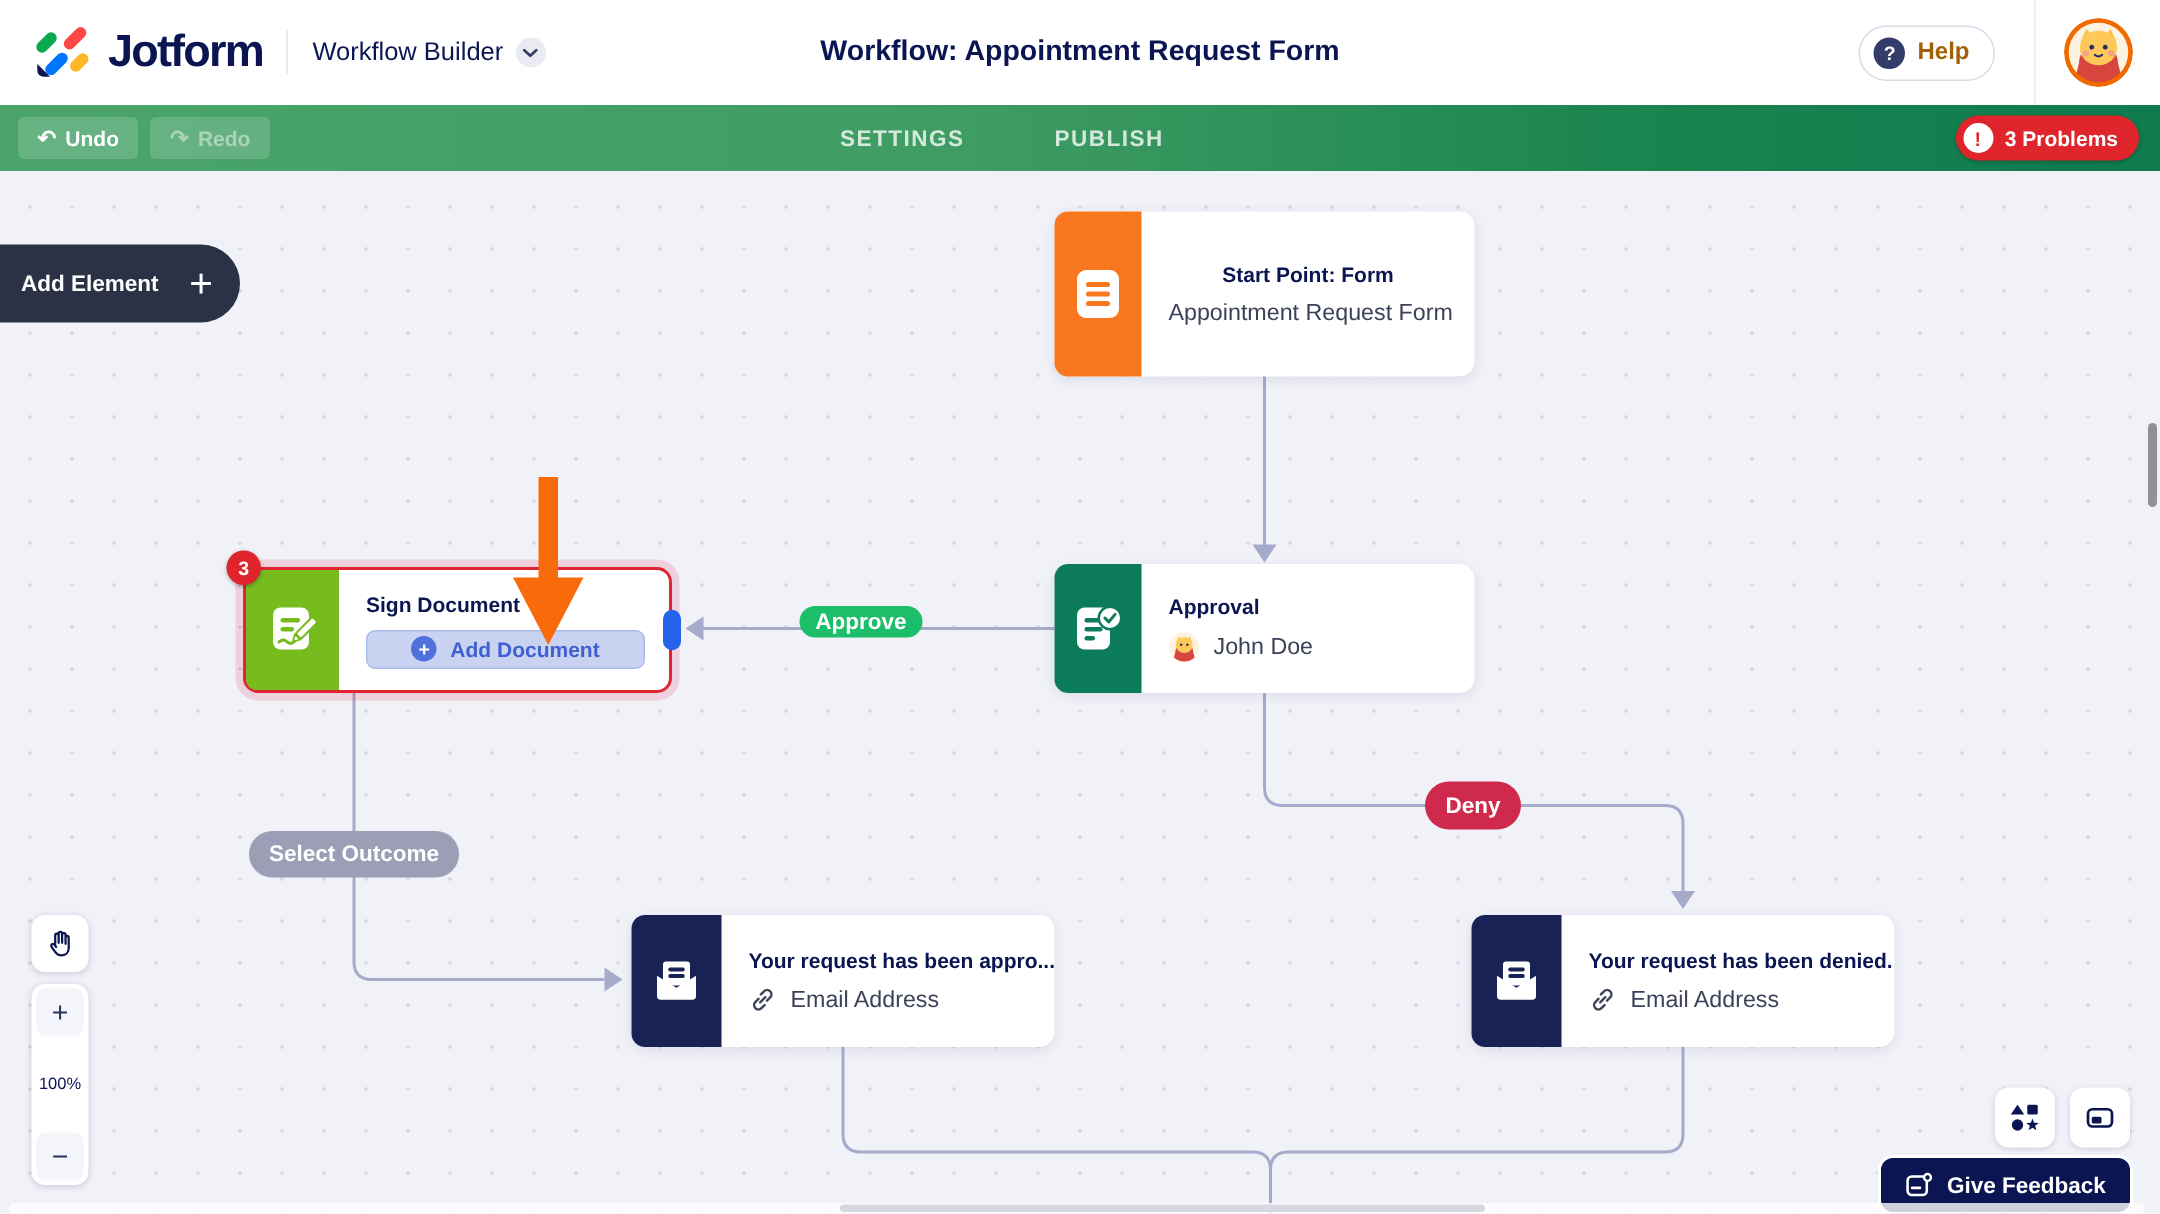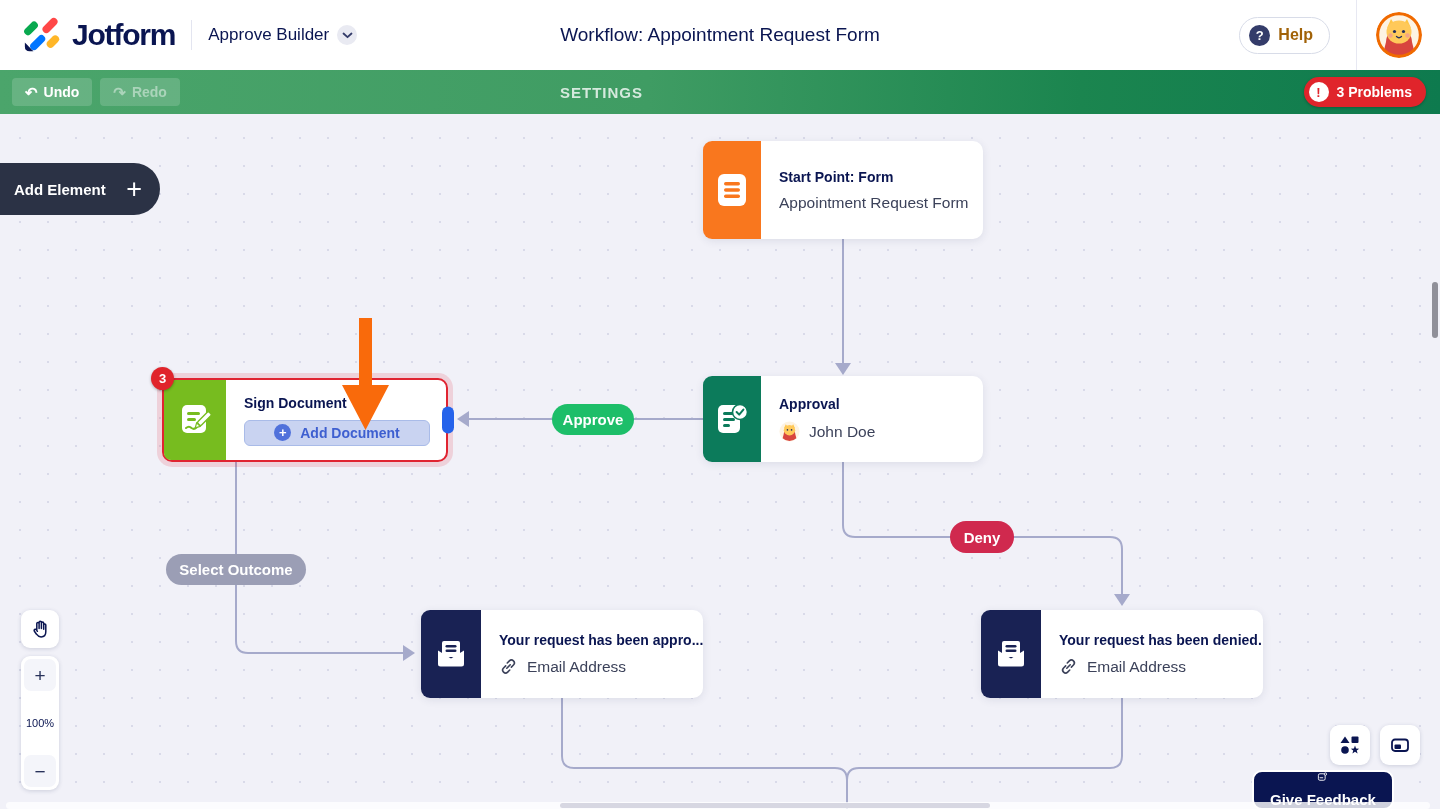--- a/index.html
+++ b/index.html
@@ -8,21 +8,21 @@
   
   .header { position:relative; height:70px; background:#fff; display:flex; align-items:center; }
   .brand { display:flex; align-items:center; gap:12px; padding-left:22px; cursor:pointer; }
   .logo-mark { width:38px; height:38px; }
   .logo-word { font-size:30px; font-weight:800; color:#0A1551; letter-spacing:-1.2px; }
   .brand-divider { width:1px; height:30px; background:#E3E5F0; margin:0 16px; }
   .product { display:flex; align-items:center; gap:8px; cursor:pointer; }
   .product-name { font-size:17px; color:#0A1551; }
   .chev-circle { width:20px; height:20px; border-radius:50%; background:#E9EAF2; display:flex; align-items:center; justify-content:center; }
   .title-block { position:absolute; left:50%; top:50%; transform:translate(-50%,-50%); text-align:center; width:600px; }
-  .wf-title { font-size:19px; font-weight:400; color:#0A1551; }
+  .wf-title { font-size:19px; font-weight:700; color:#0A1551; }
   .wf-sub { font-size:12.5px; color:#78BB07; margin-top:4px; font-weight:600; }
   .header-right { position:absolute; right:0; top:0; height:70px; display:flex; align-items:center; }
   .help-btn { display:flex; align-items:center; gap:8px; border:1px solid #D8DCE8; border-radius:19px; padding:7px 16px 7px 9px; cursor:pointer; background:#fff; margin-right:26px; }
   .help-q { width:21px; height:21px; border-radius:50%; background:#343C6A; color:#fff; font-size:13px; font-weight:700; display:flex; align-items:center; justify-content:center; }
   .help-label { font-size:16px; font-weight:700; color:#a16207; }
   .avatar-wrap { height:70px; display:flex; align-items:center; justify-content:center; border-left:1px solid #E7E8F2; width:84px; }
   .avatar { width:46px; height:46px; border-radius:50%; cursor:pointer; display:block; }
 
   
   .toolbar { position:relative; height:44px; background:linear-gradient(90deg,#4BA56B 0%,#3F9C63 45%,#1B854F 75%,#0E7A4E 100%); display:flex; align-items:center; }
@@ -42,59 +42,59 @@
     background-image:radial-gradient(circle,#D9DAE9 1.3px, transparent 1.4px);
     background-size:28px 28px; background-position:6px 10px; overflow:hidden; }
   .edges { position:absolute; left:0; top:0; width:1440px; height:695px; pointer-events:none; }
 
   .node { position:absolute; display:flex; background:#fff; border-radius:10px; box-shadow:0 2px 8px rgba(40,48,92,0.10); cursor:pointer; }
   .node-icon { width:58px; border-radius:9px 0 0 9px; display:flex; align-items:center; justify-content:center; flex-shrink:0; }
   .node-body { display:flex; flex-direction:column; justify-content:center; padding:12px 18px; gap:9px; min-width:0; }
   .node-title { font-size:14px; font-weight:700; color:#0A1551; white-space:nowrap; }
   .node-sub { font-size:15.5px; color:#3C425A; white-space:nowrap; display:flex; align-items:center; gap:9px; }
 
-  .node-start { left:703px; top:27px; width:280px; height:98px; }
+  .node-start { left:703px; top:27px; width:280px; height:110px;text-align:center; }
   .node-start .node-icon { background:#F9771E; }
   .node-approval { left:703px; top:262px; width:280px; height:86px; }
   .node-approval .node-icon { background:#0C7B5B; }
   .node-sign { left:162px; top:264px; width:286px; height:84px; border:2px solid #E02431; box-shadow:0 0 0 5px rgba(226,41,60,0.16); }
   .node-sign .node-icon { width:62px; background:#77BC1F; border-radius:7px 0 0 7px; }
   .node-email { width:282px; height:88px; }
   .node-email .node-icon { width:60px; background:#192254; }
   .node-email-approved { left:421px; top:496px; }
   .node-email-denied { left:981px; top:496px; }
 
   .sign-badge { position:absolute; left:-13px; top:-13px; width:23px; height:23px; border-radius:50%; background:#E0242B; color:#fff; font-size:13px; font-weight:800; display:flex; align-items:center; justify-content:center; box-shadow:0 1px 3px rgba(0,0,0,0.3); }
   .sign-port { position:absolute; right:-8px; top:50%; transform:translateY(-50%); width:12px; height:27px; border-radius:6px; background:#2563EB; cursor:pointer; }
   .add-doc-btn { display:flex; align-items:center; justify-content:center; gap:9px; height:26px; width:186px; background:#C9D3F1; border:1px solid #A9BBE8; border-radius:6px; cursor:pointer; font-family:inherit; }
   .add-doc-plus { width:17px; height:17px; border-radius:50%; background:#5071DB; color:#fff; font-size:13px; font-weight:700; display:flex; align-items:center; justify-content:center; line-height:1; }
   .add-doc-label { font-size:14px; font-weight:700; color:#3E5FD0; }
 
   .pill { position:absolute; border-radius:999px; color:#fff; font-size:15px; font-weight:700; display:flex; align-items:center; justify-content:center; cursor:pointer; z-index:3; }
-  .pill-approve { left:552px; top:290px; width:82px; height:31px; background:#1DBE69; }
+  .pill-approve { left:533px; top:290px; width:82px; height:21px; background:#1DBE69; }
   .pill-deny { left:950px; top:407px; width:64px; height:32px; background:#D0294E; }
   .pill-outcome { left:166px; top:440px; width:140px; height:31px; background:#9B9EB5; }
 
   .add-element { position:absolute; left:0; top:49px; height:52px; width:160px; background:#2B3245; border:none; border-radius:0 26px 26px 0; display:flex; align-items:center; gap:16px; padding:0 18px 0 14px; cursor:pointer; z-index:4; font-family:inherit; }
   .add-element-label { color:#fff; font-size:15px; font-weight:700; white-space:nowrap; }
   .add-element-plus { color:#fff; font-size:27px; font-weight:300; line-height:1; margin-left:auto; }
 
   .cursor-arrow { position:absolute; left:0; top:0; z-index:6; pointer-events:none; }
 
   
   .hand-btn { position:absolute; left:21px; top:496px; width:38px; height:38px; background:#fff; border:none; border-radius:9px; box-shadow:0 1px 4px rgba(40,48,92,0.18); display:flex; align-items:center; justify-content:center; cursor:pointer; z-index:4; }
   .zoom-panel { position:absolute; left:21px; top:542px; width:38px; height:134px; background:#fff; border-radius:9px; box-shadow:0 1px 4px rgba(40,48,92,0.18); display:flex; flex-direction:column; align-items:center; justify-content:space-between; padding:3px; z-index:4; }
   .zoom-btn { width:32px; height:32px; background:#F4F5FA; border:none; border-radius:7px; font-size:19px; color:#28325A; cursor:pointer; font-family:inherit; line-height:1; }
   .zoom-level { font-size:11px; color:#0A1551; }
 
   
   .sq-btn { position:absolute; width:40px; height:40px; background:#fff; border:none; border-radius:9px; box-shadow:0 1px 4px rgba(40,48,92,0.18); display:flex; align-items:center; justify-content:center; cursor:pointer; z-index:4; }
   .btn-shapes { left:1330px; top:611px; }
   .btn-minimap { left:1380px; top:611px; }
-  .feedback-btn { position:absolute; left:1252px; top:656px; height:40px; background:#0A1551; border:2.5px solid #fff; border-radius:10px; display:flex; align-items:center; gap:9px; padding:0 16px; cursor:pointer; z-index:5;flex-direction:column; }
+  .feedback-btn { position:absolute; left:1252px; top:656px; height:40px; background:#0A1551; border:2.5px solid #fff; border-radius:10px; display:flex; align-items:center; gap:9px; padding:0 16px; cursor:pointer; z-index:5; }
   .feedback-label { color:#fff; font-size:15px; font-weight:700; white-space:nowrap; }
 
   
   .vscroll-thumb { position:absolute; right:2px; top:168px; width:6px; height:56px; background:#6F6F7A; border-radius:3px; opacity:0.75; z-index:7; cursor:pointer; }
   .hscroll-track { position:absolute; left:6px; right:10px; bottom:0px; height:7px; background:rgba(255,255,255,0.8); border-radius:4px; z-index:7; }
   .hscroll-thumb { position:absolute; left:560px; bottom:1px; width:430px; height:5px; background:#D7D7E2; border-radius:3px; z-index:8; cursor:pointer; }
 </style>
 </head>
 <body>
 
@@ -104,21 +104,21 @@
       <path d="M3 32 q0 5 5 5 l4 0 -9 -9 z" fill="#0A1551"></path>
       <rect x="1" y="9" width="17" height="8" rx="4" transform="rotate(-45 9.5 13)" fill="#09A94F"></rect>
       <rect x="20" y="6" width="19" height="8" rx="4" transform="rotate(-45 29.5 10)" fill="#FF4747"></rect>
       <rect x="7" y="24" width="19" height="8" rx="4" transform="rotate(-45 16.5 28)" fill="#0075FF"></rect>
       <rect x="25" y="23" width="15" height="8" rx="4" transform="rotate(-45 32.5 27)" fill="#FFB628"></rect>
     </svg>
     <span class="logo-word">Jotform</span>
   </div>
   <div class="brand-divider"></div>
   <div class="product">
-    <span class="product-name">Approve Builder</span>
+    <span class="product-name">Workflow Builder</span>
     <span class="chev-circle">
       <svg width="11" height="7" viewBox="0 0 11 7">
           <polyline points="1.5,1.5 5.5,5.2 9.5,1.5" fill="none" stroke="#343C6A" stroke-width="1.8" stroke-linecap="round" stroke-linejoin="round"></polyline>
         </svg>
     </span>
   </div>
   <div class="title-block">
     <div class="wf-title">Workflow: Appointment Request Form</div>
   </div>
   <div class="header-right">
@@ -150,20 +150,21 @@
       <span class="ur-icon">↶</span>
       <span>Undo</span>
     </button>
     <button class="ur-btn disabled">
       <span class="ur-icon">↷</span>
       <span>Redo</span>
     </button>
   </div>
   <div class="tabs">
     <div class="tab">SETTINGS</div>
+    <div class="tab">PUBLISH</div>
   </div>
   <div class="problems">
     <span class="problems-circle">!</span>
     <span class="problems-label">3 Problems</span>
   </div>
 </div>
 
 <div class="canvas">
 
   <svg class="edges" viewBox="0 0 1440 695">

